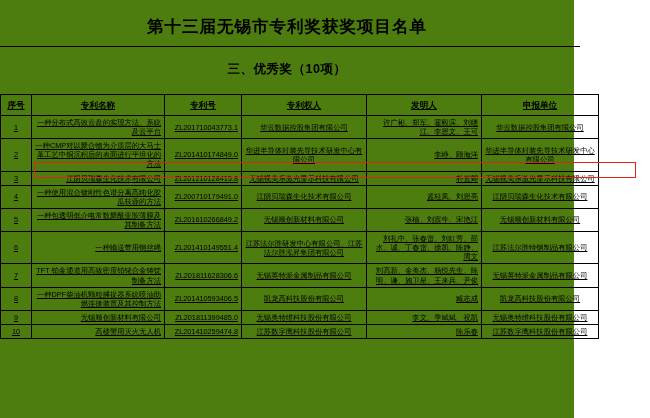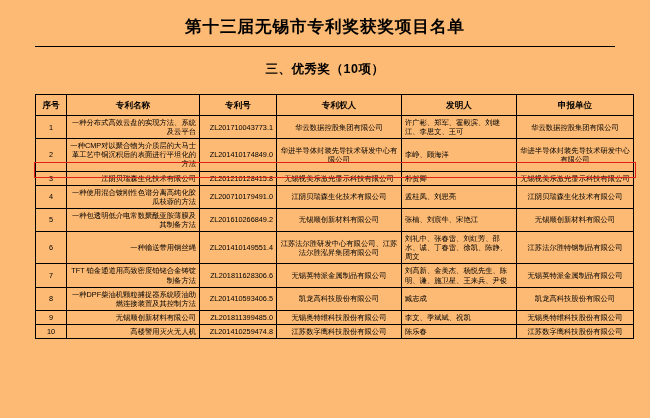--- a/index.html
+++ b/index.html
@@ -9,23 +9,23 @@
   body {
     width: 650px;
     height: 418px;
     background: #ffffff;
     font-family: "Liberation Sans", sans-serif;
     color: #000000;
     overflow: hidden;
   }
   .page {
     position: relative;
-    width: 650px;
+    width: 574px;
     height: 418px;
-    background: #fdba74;
+    background: #4d7c0f;
   }
   .doc-title {
     text-align: center;
     font-size: 16.5px;
     font-weight: bold;
     letter-spacing: 1px;
     padding-top: 16px;
     padding-bottom: 6px;
     color: #000;
   }
@@ -45,20 +45,21 @@
   .table-wrap {
     width: 580px;
     margin: 0 auto;
   }
   table.awards {
     width: 100%;
     border-collapse: collapse;
     table-layout: fixed;
     font-size: 7.3px;
     line-height: 1.25;
+    text-decoration: underline;
   }
   table.awards th,
   table.awards td {
     border: 1px solid #000;
     padding: 2px 3px;
     vertical-align: middle;
     word-break: break-all;
   }
   table.awards thead th {
     font-weight: bold;
@@ -71,21 +72,21 @@
   .col-name  { width: 128px; }
   .col-pat   { width: 72px;  text-align: center; }
   .col-owner { width: 120px; text-align: center; }
   .col-inv   { width: 110px; text-align: center; }
   .col-org   { width: 112px; text-align: center; }
 
   td.c-no    { text-align: center; }
   td.c-name  { text-align: right; }
   td.c-pat   { text-align: right; }
   td.c-owner { text-align: center; }
-  td.c-inv   { text-align: left; }
+  td.c-inv   { text-align: right; }
   td.c-org   { text-align: center; }
 
   tr.highlight td {
     position: relative;
   }
   .hl-box {
     position: absolute;
     border: 1.6px solid #e2231a;
     pointer-events: none;
     box-sizing: border-box;

